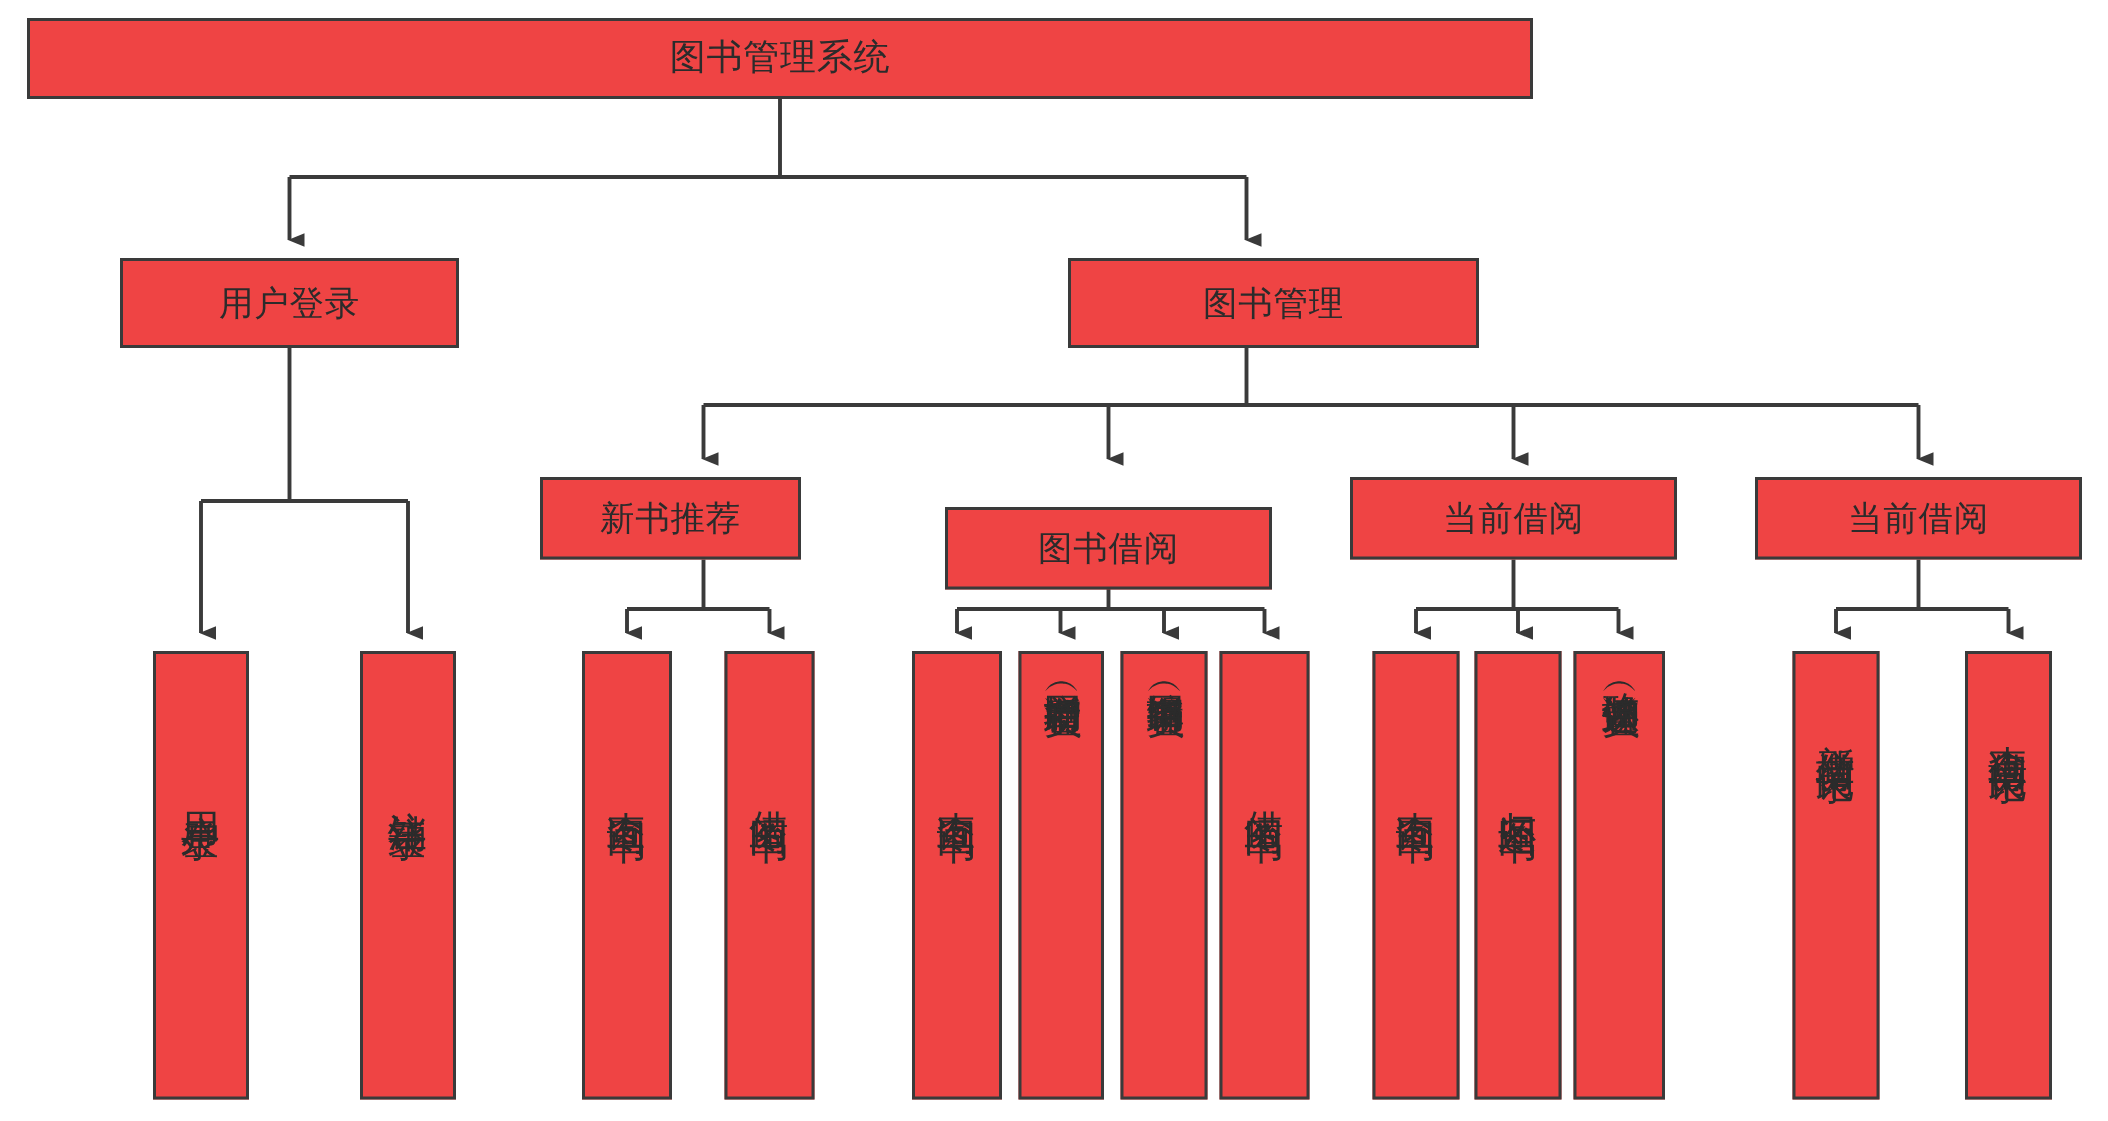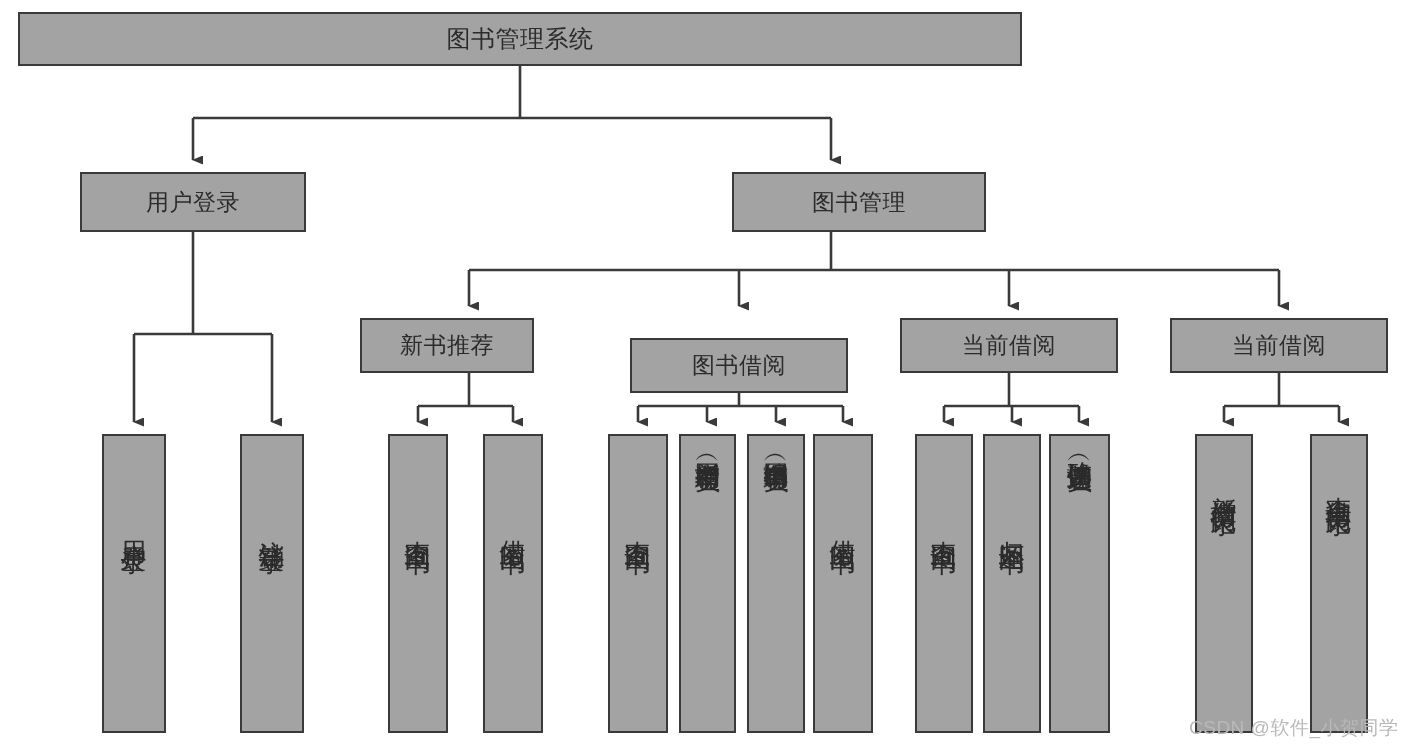--- a/index.html
+++ b/index.html
@@ -21,21 +21,21 @@
     position: absolute;
     left: 0;
     top: 0;
     width: 1405px;
     height: 747px;
     pointer-events: none;
   }
   .node {
     position: absolute;
     box-sizing: border-box;
-    background: #a3a3a3;
+    background: #ef4444;
     border: 2px solid #3a3a3a;
     display: flex;
     align-items: center;
     justify-content: center;
     overflow: hidden;
   }
   .node .label {
     color: #2b2b2b;
     line-height: 1.06;
     letter-spacing: 0.5px;
@@ -130,21 +130,21 @@
     </g>
   </svg>
 
   <div class="node horiz root" style="left:18px; top:12px; width:1004px; height:54px;">
     <span class="label">图书管理系统</span>
   </div>
 
   <div class="node horiz" style="left:80px; top:172px; width:226px; height:60px;">
     <span class="label">用户登录</span>
   </div>
-  <div class="node horiz" style="left:712px; top:172px; width:254px; height:60px;margin-left:20px;">
+  <div class="node horiz" style="left:712px; top:172px; width:274px; height:60px;">
     <span class="label">图书管理</span>
   </div>
 
   <div class="node horiz" style="left:360px; top:318px; width:174px; height:55px;">
     <span class="label">新书推荐</span>
   </div>
   <div class="node horiz" style="left:630px; top:318px; width:218px; height:55px;margin-top:20px;">
     <span class="label">图书借阅</span>
   </div>
   <div class="node horiz" style="left:900px; top:318px; width:218px; height:55px;">
@@ -191,15 +191,14 @@
     <span class="label">确认归还（管理员）</span>
   </div>
 
   <div class="node vert" style="left:1195px; top:434px; width:58px; height:299px; padding-top:40px;">
     <span class="label">新增借阅记录</span>
   </div>
   <div class="node vert" style="left:1310px; top:434px; width:58px; height:299px; padding-top:40px;">
     <span class="label">查询借阅记录</span>
   </div>
 
-  <div class="watermark" style="left:1189px; top:715px;">CSDN @软件_小贺同学</div>
 
 </div>
 
 </body></html>

